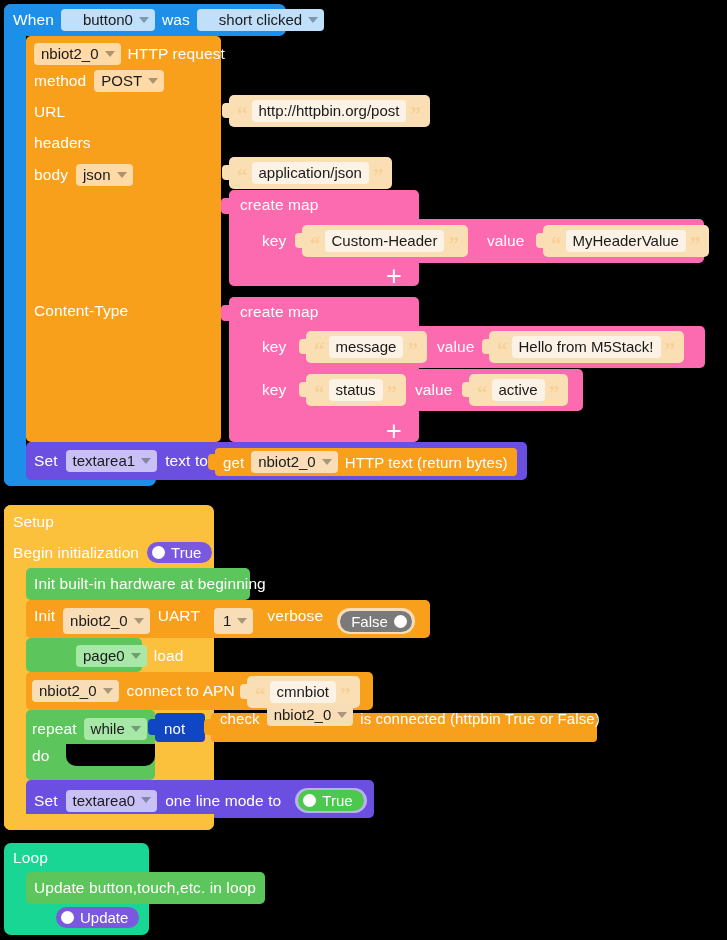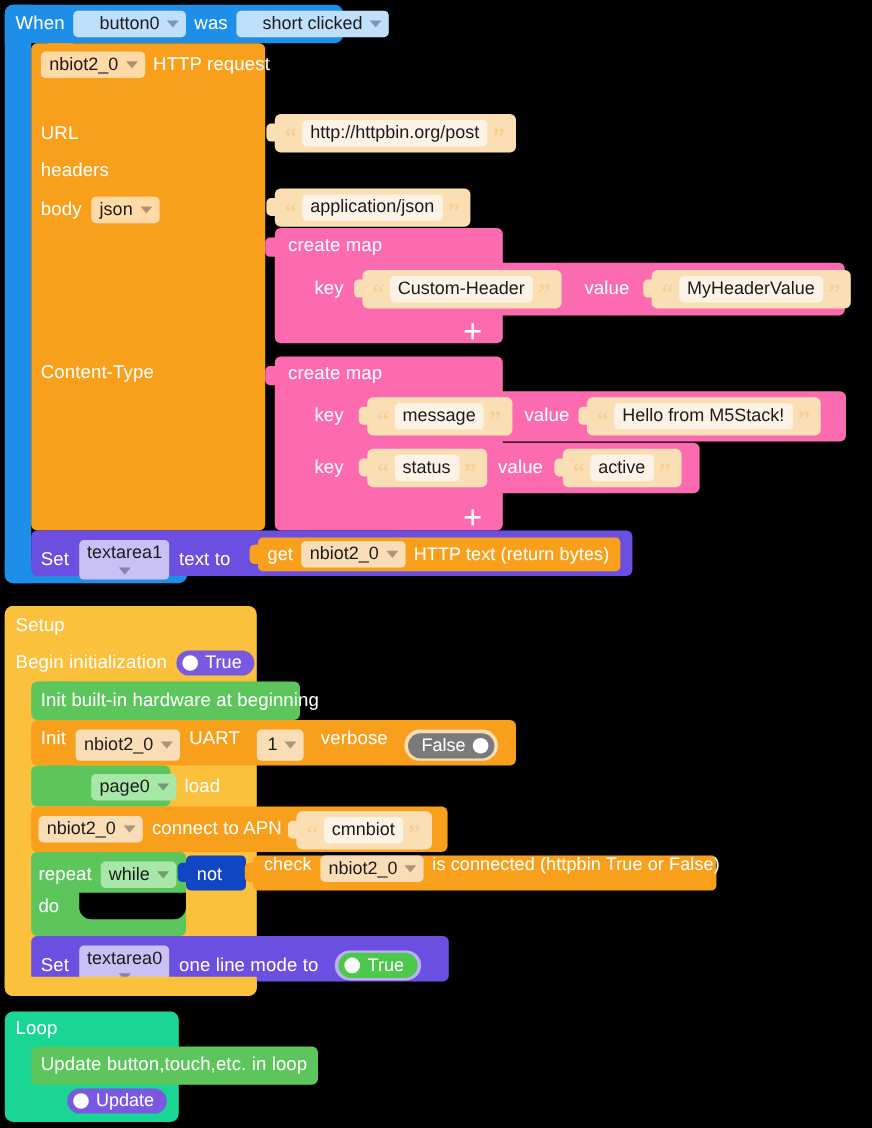--- a/index.html
+++ b/index.html
@@ -44,21 +44,21 @@
     width: 0; height: 0;
     border-left: 5px solid transparent;
     border-right: 5px solid transparent;
     border-top: 6px solid rgba(0,0,0,.32);
     display: inline-block;
     margin-left: 1px;
   }
   
   .f-blue   { background: #bfdffa; padding-left: 22px; }
   .f-orange { background: #ffd9a6; }
-  .f-purple { background: #c9c0f5; flex-direction: column; }
+  .f-purple { background: #c9c0f5; }
   .f-green  { background: #a7e7a7; }
   .f-peach  { background: #f9ddb6; }
 
   
   .strblk {
     position: absolute;
     background: #fbdfb4;
     border-radius: 5px;
     display: flex;
     align-items: center;
@@ -169,20 +169,27 @@
   <div class="notch" style="left:40px; top:36px; background:#f8a01c;"></div>
 
   <div class="blk" style="left:34px; top:43px; display:flex; align-items:center; gap:7px;">
     <span class="field f-orange">
       <span>nbiot2_0</span>
       <i class="caret"></i>
     </span>
     <span class="rowtxt">HTTP request</span>
   </div>
 
+  <div class="blk" style="left:34px; top:70px; display:flex; align-items:center; gap:8px;">
+    <span class="rowtxt">method</span>
+    <span class="field f-orange">
+      <span>POST</span>
+      <i class="caret"></i>
+    </span>
+  </div>
 
   <div class="blk rowtxt" style="left:34px; top:104px;">URL</div>
   <div class="strblk" style="left:229px; top:95px;">
     <span class="q">“</span>
     <span class="strval">http://httpbin.org/post</span>
     <span class="q">”</span>
   </div>
 
   <div class="blk rowtxt" style="left:34px; top:135px;">headers</div>
 
@@ -346,21 +353,21 @@
       <i class="caret"></i>
     </span>
   </div>
   <div class="blk rowtxt" style="left:32px; top:748px;">do</div>
   <div class="blk" style="left:66px; top:744px; width:89px; height:22px; background:#000; border-radius:0 0 10px 10px;"></div>
 
   <div class="blk" style="left:155px; top:713px; width:50px; height:29px; background:#1046c4; border-radius:4px;"></div>
   <div class="plug" style="left:148px; top:719px; background:#1046c4;"></div>
   <div class="blk rowtxt" style="left:164px; top:721px; font-size:15px;">not</div>
 
-  <div class="blk" style="left:211px; top:713px; width:386px; height:29px; background:#f8a01c; border-radius:4px; display:flex; align-items:flex-start; gap:7px; padding:0 9px 0 9px;">
+  <div class="blk" style="left:211px; top:713px; width:386px; height:29px; background:#f8a01c; border-radius:4px; display:flex; align-items:flex-end; gap:7px; padding:0 9px 16px 9px;">
     <span class="rowtxt" style="font-size:15px;">check</span>
     <span class="field f-peach">
       <span>nbiot2_0</span>
       <i class="caret"></i>
     </span>
     <span class="rowtxt" style="font-size:15px;">is connected (httpbin True or False)</span>
   </div>
   <div class="plug" style="left:204px; top:719px; background:#f8a01c;"></div>
 
   <div class="blk" style="left:26px; top:780px; width:348px; height:38px; background:#6b4fe0; border-radius:5px;"></div>

